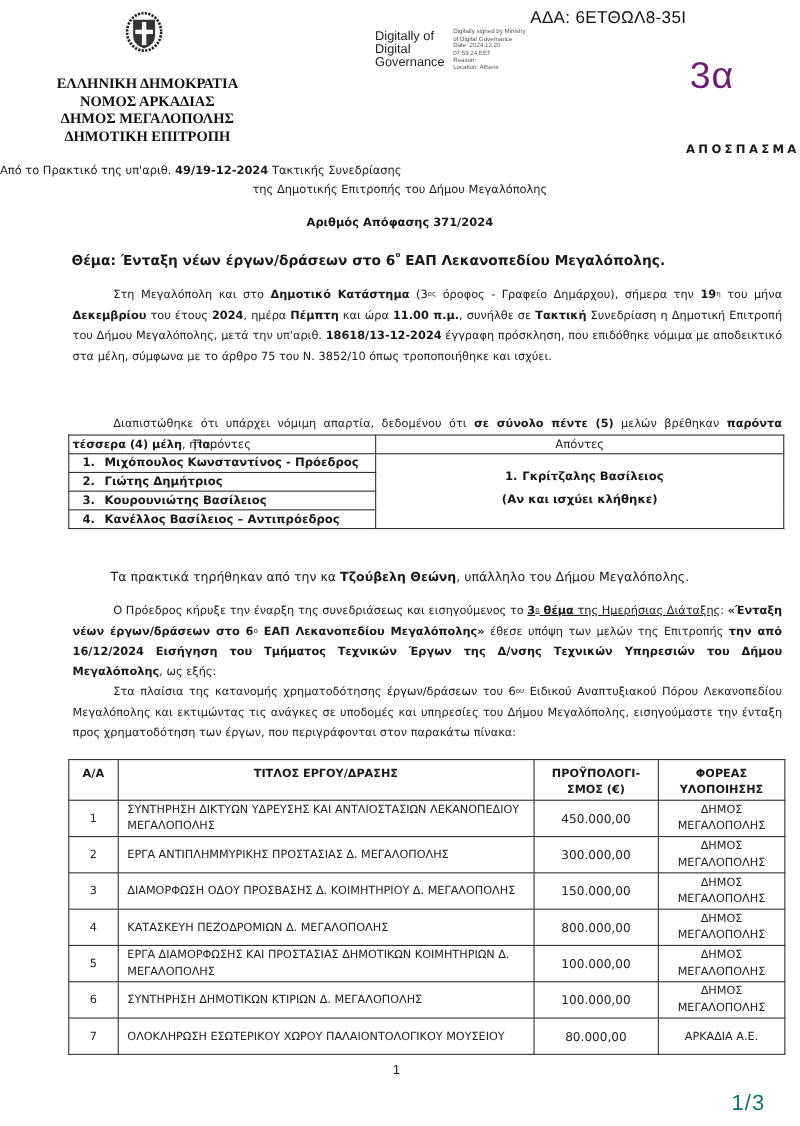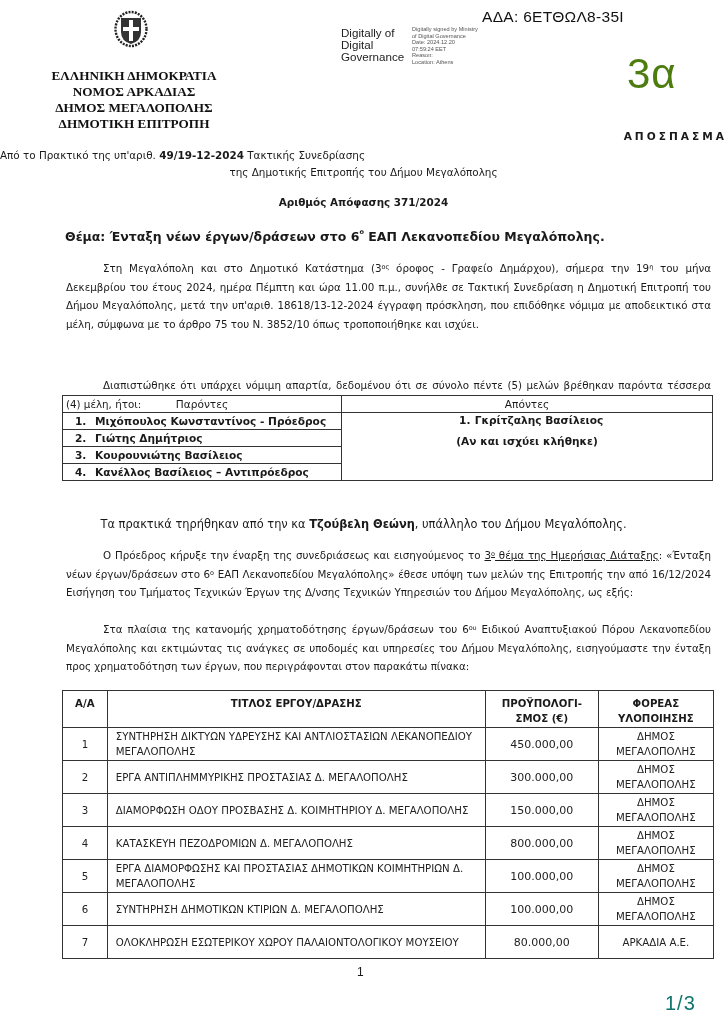--- a/index.html
+++ b/index.html
@@ -10,41 +10,41 @@
 
     
     .emblem { position: absolute; left: 114px; top: 10px; width: 34px; height: 40px; }
     .hdr-left { position: absolute; left: 36px; top: 68px; width: 196px; text-align: center;
       font-family: "Liberation Serif", "DejaVu Serif", serif; font-weight: bold; font-size: 13.2px; line-height: 16px; color: #111; }
 
     
     .sig-main { position: absolute; left: 341px; top: 27px; font-size: 11.6px; line-height: 12px; color: #222; }
     .sig-detail { position: absolute; left: 412px; top: 26px; font-size: 5.6px; line-height: 6.6px; color: #555; }
     .ada { position: absolute; left: 482px; top: 8px; font-size: 15.5px; color: #111; letter-spacing: 0.3px; text-align: right; }
-    .stamp { position: absolute; left: 627px; top: 50px; font-size: 42px; color: #4d7c0f; font-weight: normal; letter-spacing: 1px; }
+    .stamp { position: absolute; left: 627px; top: 50px; font-size: 34px; color: #701a75; font-weight: normal; letter-spacing: 1px; }
 
     
     .body-txt { font-family: "DejaVu Sans", "Liberation Sans", sans-serif; }
     .excerpt-title { position: absolute; left: 0; width: 727px; top: 130px; text-align: right; font-weight: bold; font-size: 10.6px; letter-spacing: 3px; }
     .excerpt-sub1 { position: absolute; left: 0; width: 727px; top: 149px; text-align: left; font-size: 10.4px; }
     .excerpt-sub2 { position: absolute; left: 0; width: 727px; top: 166px; text-align: center; font-size: 10.4px; }
     .decision-no { position: absolute; left: 0; width: 727px; top: 196px; text-align: center; font-weight: bold; font-size: 10.4px; }
     .subject { position: absolute; left: 65px; top: 229px; font-weight: bold; font-size: 12.5px; }
 
     .para { position: absolute; left: 66px; width: 645px; font-size: 10.3px; line-height: 18.5px; text-align: justify; }
-    .para b { font-weight: normal; }
+    .para b { font-weight: bold; }
     .indent { text-indent: 37px; }
     sup { font-size: 6.5px; vertical-align: top; position: relative; top: -1px; }
     .u { text-decoration: underline; }
 
     
     .members { position: absolute; left: 62px; top: 395px; width: 651px; border-collapse: collapse; font-size: 10.6px; }
     .members td, .members th { border: 1px solid #333; padding: 0 8px; height: 17px; font-weight: bold; }
     .members th { text-align: center; font-weight: normal; }
-    .members td.absent { text-align: center; vertical-align: top; padding-top: 1px; border-bottom: 1px solid #333; }
+    .members td.absent { text-align: center; vertical-align: top; padding-top: 14px; border-bottom: 1px solid #333; }
     .members .num { display: inline-block; width: 24px; padding-left: 4px; }
 
     .note { position: absolute; left: 66px; width: 645px; top: 480px; font-size: 7.8px; line-height: 15px; color: #333; }
 
     .small-center { position: absolute; left: 0; width: 727px; top: 517px; text-align: center; font-size: 11.4px; }
 
     
     .projects { position: absolute; left: 62px; top: 690px; width: 652px; border-collapse: collapse; font-size: 10.2px; }
     .projects th, .projects td { border: 1px solid #333; padding: 0 8px; }
     .projects th { font-weight: bold; text-align: center; font-size: 10.2px; height: 37px; vertical-align: top; padding-top: 5px; line-height: 15px; }

